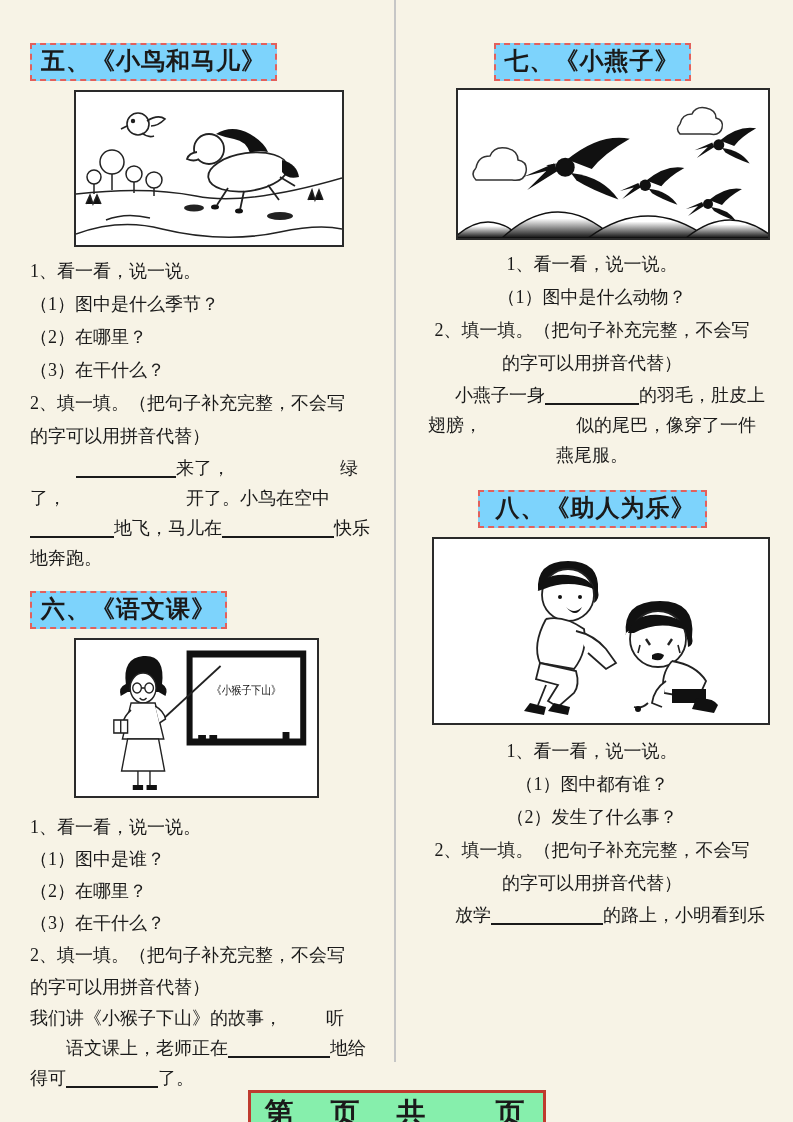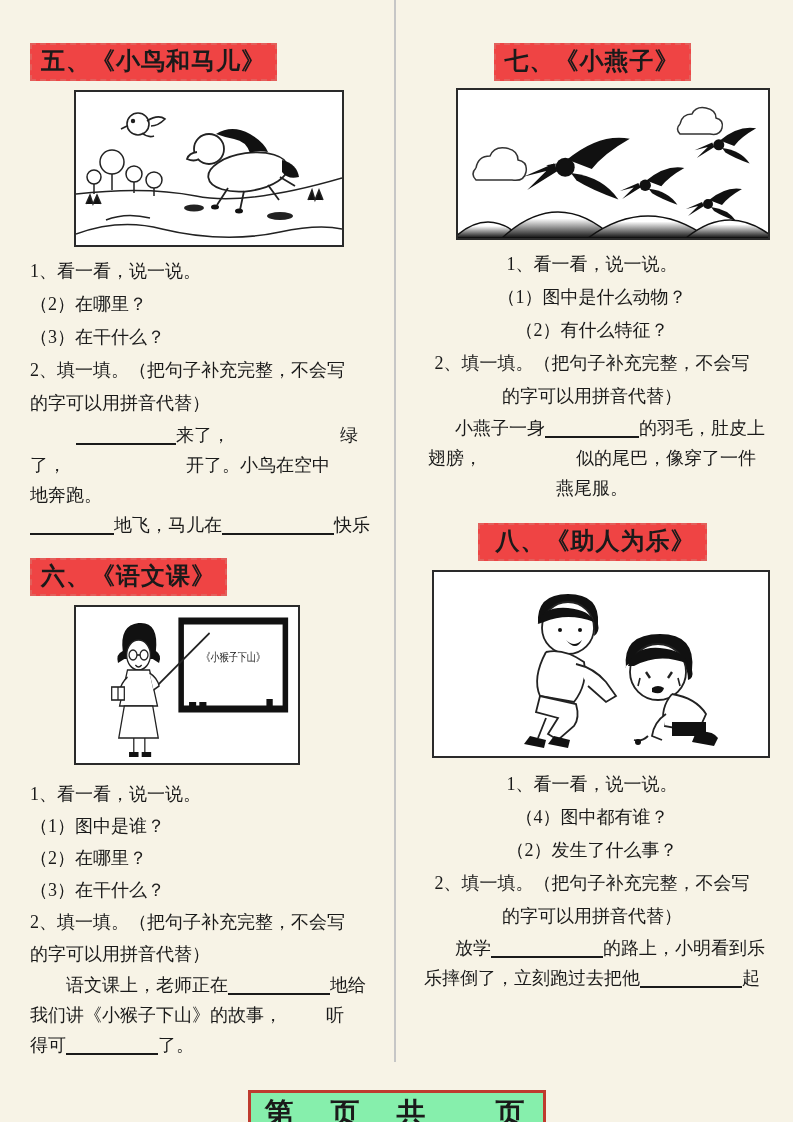--- a/index.html
+++ b/index.html
@@ -2,26 +2,26 @@
 <html><head>
 <meta charset="utf-8">
 <style>
   html,body{margin:0;padding:0;}
   .page{position:relative;width:793px;height:1122px;background:#f7f3e6;overflow:hidden;
         font-family:"Liberation Serif",serif;color:#1a1a1a;}
   .divider{position:absolute;left:394px;top:0;width:2px;height:1062px;background:#c6c6c6;}
   .col{position:absolute;top:0;padding-top:43px;}
   .col-left{left:30px;width:362px;}
   .col-right{left:408px;width:368px;text-align:center;}
-  .badge{display:inline-block;background:#ef4444;border:2px dashed #e2605c;
+  .badge{display:inline-block;background:#7dd3fc;border:2px dashed #e2605c;
          padding:2px 9px 3px 9px;font-size:24px;font-weight:bold;letter-spacing:1px;line-height:1.2;}
   .pic{background:#ffffff;border:2px solid #2a2a2a;box-sizing:border-box;}
   .pic svg{display:block;width:100%;height:100%;}
   .pic1{width:270px;height:157px;margin:9px 0 0 44px;}
-  .pic2{width:226px;height:160px;margin:9px 8px 0 44px;padding-left:12px;}
+  .pic2{width:245px;height:160px;margin:9px 8px 0 44px;padding-left:12px;}
   .pic3{width:314px;height:152px;margin:7px 0 0 48px;}
   .pic4{width:338px;height:188px;margin:9px 0 0 24px;}
   .textblock{margin-top:8px;}
   .ln{font-size:18px;line-height:33px;white-space:nowrap;}
   .col-left .textblock.tight .ln{line-height:32px;}
   .fill{line-height:30px !important;}
   .blank{display:inline-block;height:20px;border-bottom:2px solid #1a1a1a;vertical-align:-4px;}
   .gap{display:inline-block;height:2px;}
   .mt18{margin-top:18px;}
   .mt20{margin-top:20px;padding-left:16px;}
@@ -78,28 +78,29 @@
           <path d="M206 68 q15 4 17 17 q-11 3 -17 -5 z" fill="#111" stroke="none"></path>
           <path d="M152 96 l-11 17 M168 99 l-4 19 M192 93 l11 15 M204 85 l15 9"></path>
           <ellipse cx="139" cy="115" rx="4" ry="2.5" fill="#111" stroke="none"></ellipse>
           <ellipse cx="163" cy="119" rx="4" ry="2.5" fill="#111" stroke="none"></ellipse>
         </g>
       </svg>
     </div>
 
     <div class="textblock">
       <div class="ln">1、看一看，说一说。</div>
+      <div class="ln">（1）图中是什么季节？</div>
       <div class="ln">（2）在哪里？</div>
       <div class="ln">（3）在干什么？</div>
       <div class="ln">2、填一填。（把句子补充完整，不会写</div>
       <div class="ln">的字可以用拼音代替）</div>
       <div class="ln fill"><span class="gap" style="width: 46px;"></span><span class="blank" style="width: 100px;"></span>来了，<span class="gap" style="width: 110px;"></span>绿</div>
       <div class="ln fill">了，<span class="gap" style="width: 120px;"></span>开了。小鸟在空中</div>
+      <div class="ln fill"><span class="blank" style="width: 84px;"></span>地飞，马儿在<span class="blank" style="width: 112px;"></span>快乐</div>
       <div class="ln fill">地奔跑。</div>
-      <div class="ln fill"><span class="blank" style="width: 84px;"></span>地飞，马儿在<span class="blank" style="width: 112px;"></span>快乐</div>
     </div>
 
     <div class="badge mt18">六、《语文课》</div>
 
     <div class="pic pic2">
       <svg viewBox="0 0 266 156" preserveAspectRatio="none">
         <g>
           <rect x="118" y="14" width="132" height="88" fill="#ffffff" stroke="#111" stroke-width="7"></rect>
           <text x="184" y="54" font-size="11.5" text-anchor="middle" fill="#111">《小猴子下山》</text>
           <rect x="128" y="95" width="9" height="4" fill="#111"></rect>
@@ -128,22 +129,22 @@
       </svg>
     </div>
 
     <div class="textblock tight mt13">
       <div class="ln">1、看一看，说一说。</div>
       <div class="ln">（1）图中是谁？</div>
       <div class="ln">（2）在哪里？</div>
       <div class="ln">（3）在干什么？</div>
       <div class="ln">2、填一填。（把句子补充完整，不会写</div>
       <div class="ln">的字可以用拼音代替）</div>
+      <div class="ln fill">我们讲《小猴子下山》的故事，<span class="gap" style="width: 44px;"></span>听</div>
       <div class="ln fill"><span class="gap" style="width: 36px;"></span>语文课上，老师正在<span class="blank" style="width: 102px;"></span>地给</div>
-      <div class="ln fill">我们讲《小猴子下山》的故事，<span class="gap" style="width: 44px;"></span>听</div>
       <div class="ln fill">得可<span class="blank" style="width: 92px;"></span>了。</div>
     </div>
   </div>
 
   <div class="col col-right">
 
     <div class="badge">七、《小燕子》</div>
 
     <div class="pic pic3">
       <svg viewBox="0 0 310 148" preserveAspectRatio="none">
@@ -189,21 +190,20 @@
           <path d="M44 148 Q100 96 156 148 Z"></path>
           <path d="M130 148 Q190 104 250 148 Z"></path>
           <path d="M228 148 Q272 112 316 148 Z"></path>
         </g>
       </svg>
     </div>
 
     <div class="textblock">
       <div class="ln">1、看一看，说一说。</div>
       <div class="ln">（1）图中是什么动物？</div>
-      <div class="ln">（2）有什么特征？</div>
       <div class="ln">2、填一填。（把句子补充完整，不会写</div>
       <div class="ln">的字可以用拼音代替）</div>
       <div class="ln fill"><span class="gap" style="width: 36px;"></span>小燕子一身<span class="blank" style="width: 94px;"></span>的羽毛，肚皮上</div>
       <div class="ln fill">翅膀，<span class="gap" style="width: 94px;"></span>似的尾巴，像穿了一件</div>
       <div class="ln fill">燕尾服。</div>
     </div>
 
     <div class="badge mt20">八、《助人为乐》</div>
 
     <div class="pic pic4">
@@ -234,23 +234,22 @@
           <path d="M262 160 q16 -2 22 6 l-4 8 l-22 -4 z" fill="#111" stroke="none"></path>
           <path d="M232 142 q-12 8 -14 22 l10 4"></path>
           <path d="M214 164 q-6 6 -14 4"></path>
           <circle cx="204" cy="170" r="3" fill="#111" stroke="none"></circle>
         </g>
       </svg>
     </div>
 
     <div class="textblock tight mt10">
       <div class="ln">1、看一看，说一说。</div>
-      <div class="ln">（4）图中都有谁？</div>
+      <div class="ln">（1）图中都有谁？</div>
       <div class="ln">（2）发生了什么事？</div>
       <div class="ln">2、填一填。（把句子补充完整，不会写</div>
       <div class="ln">的字可以用拼音代替）</div>
       <div class="ln fill"><span class="gap" style="width: 36px;"></span>放学<span class="blank" style="width: 112px;"></span>的路上，小明看到乐</div>
-      <div class="ln fill">乐摔倒了，立刻跑过去把他<span class="blank" style="width: 102px;"></span>起</div>
     </div>
   </div>
 
   <div class="footer">第　页　共　　页</div>
 </div>
 
 </body></html>

